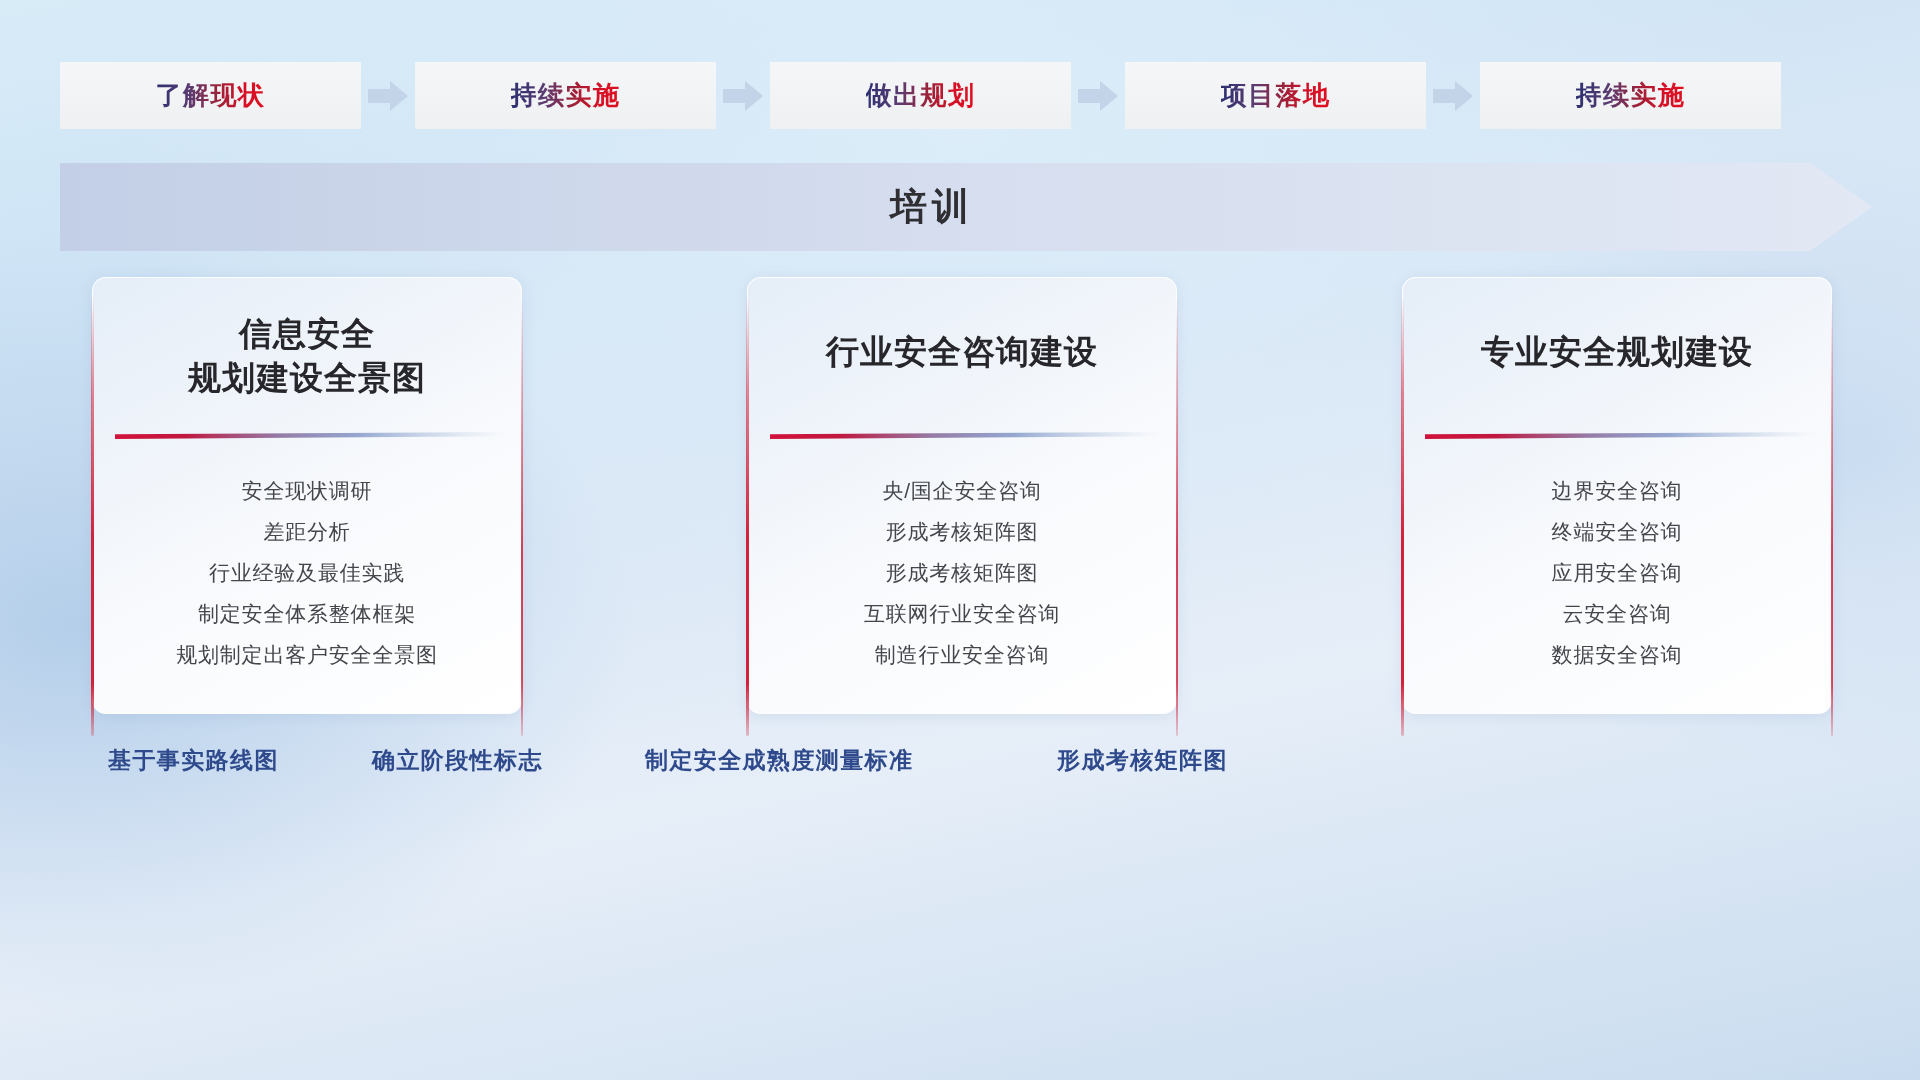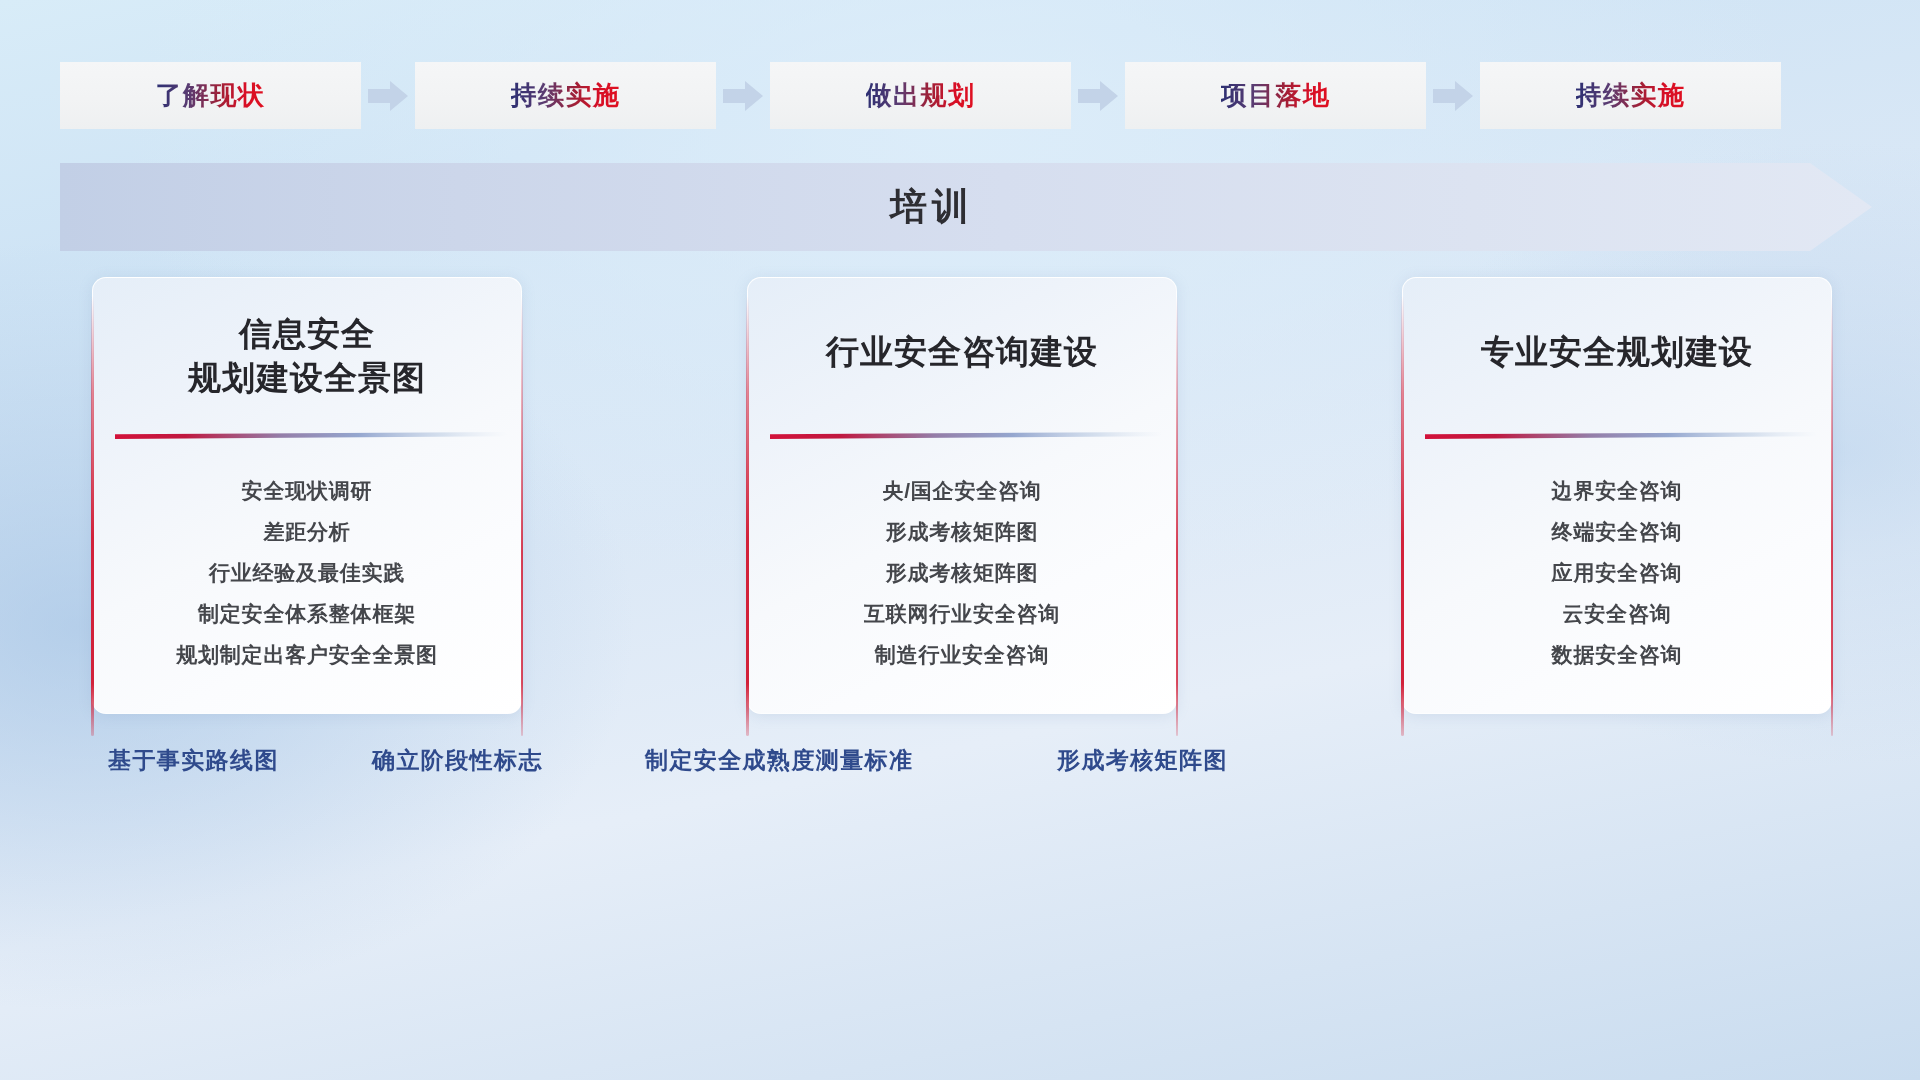--- a/index.html
+++ b/index.html
@@ -167,21 +167,20 @@
     height: 7px;
   }
   .card-divider svg { display: block; width: 100%; height: 100%; }
 
   .card-list {
     position: absolute;
     left: 0;
     right: 0;
     top: 192px;
     text-align: center;
-    font-weight: bold;
   }
   .card-list-item {
     font-size: 21px;
     color: #44464b;
     line-height: 41px;
     letter-spacing: 0.8px;
     white-space: nowrap;
   }
 
   

